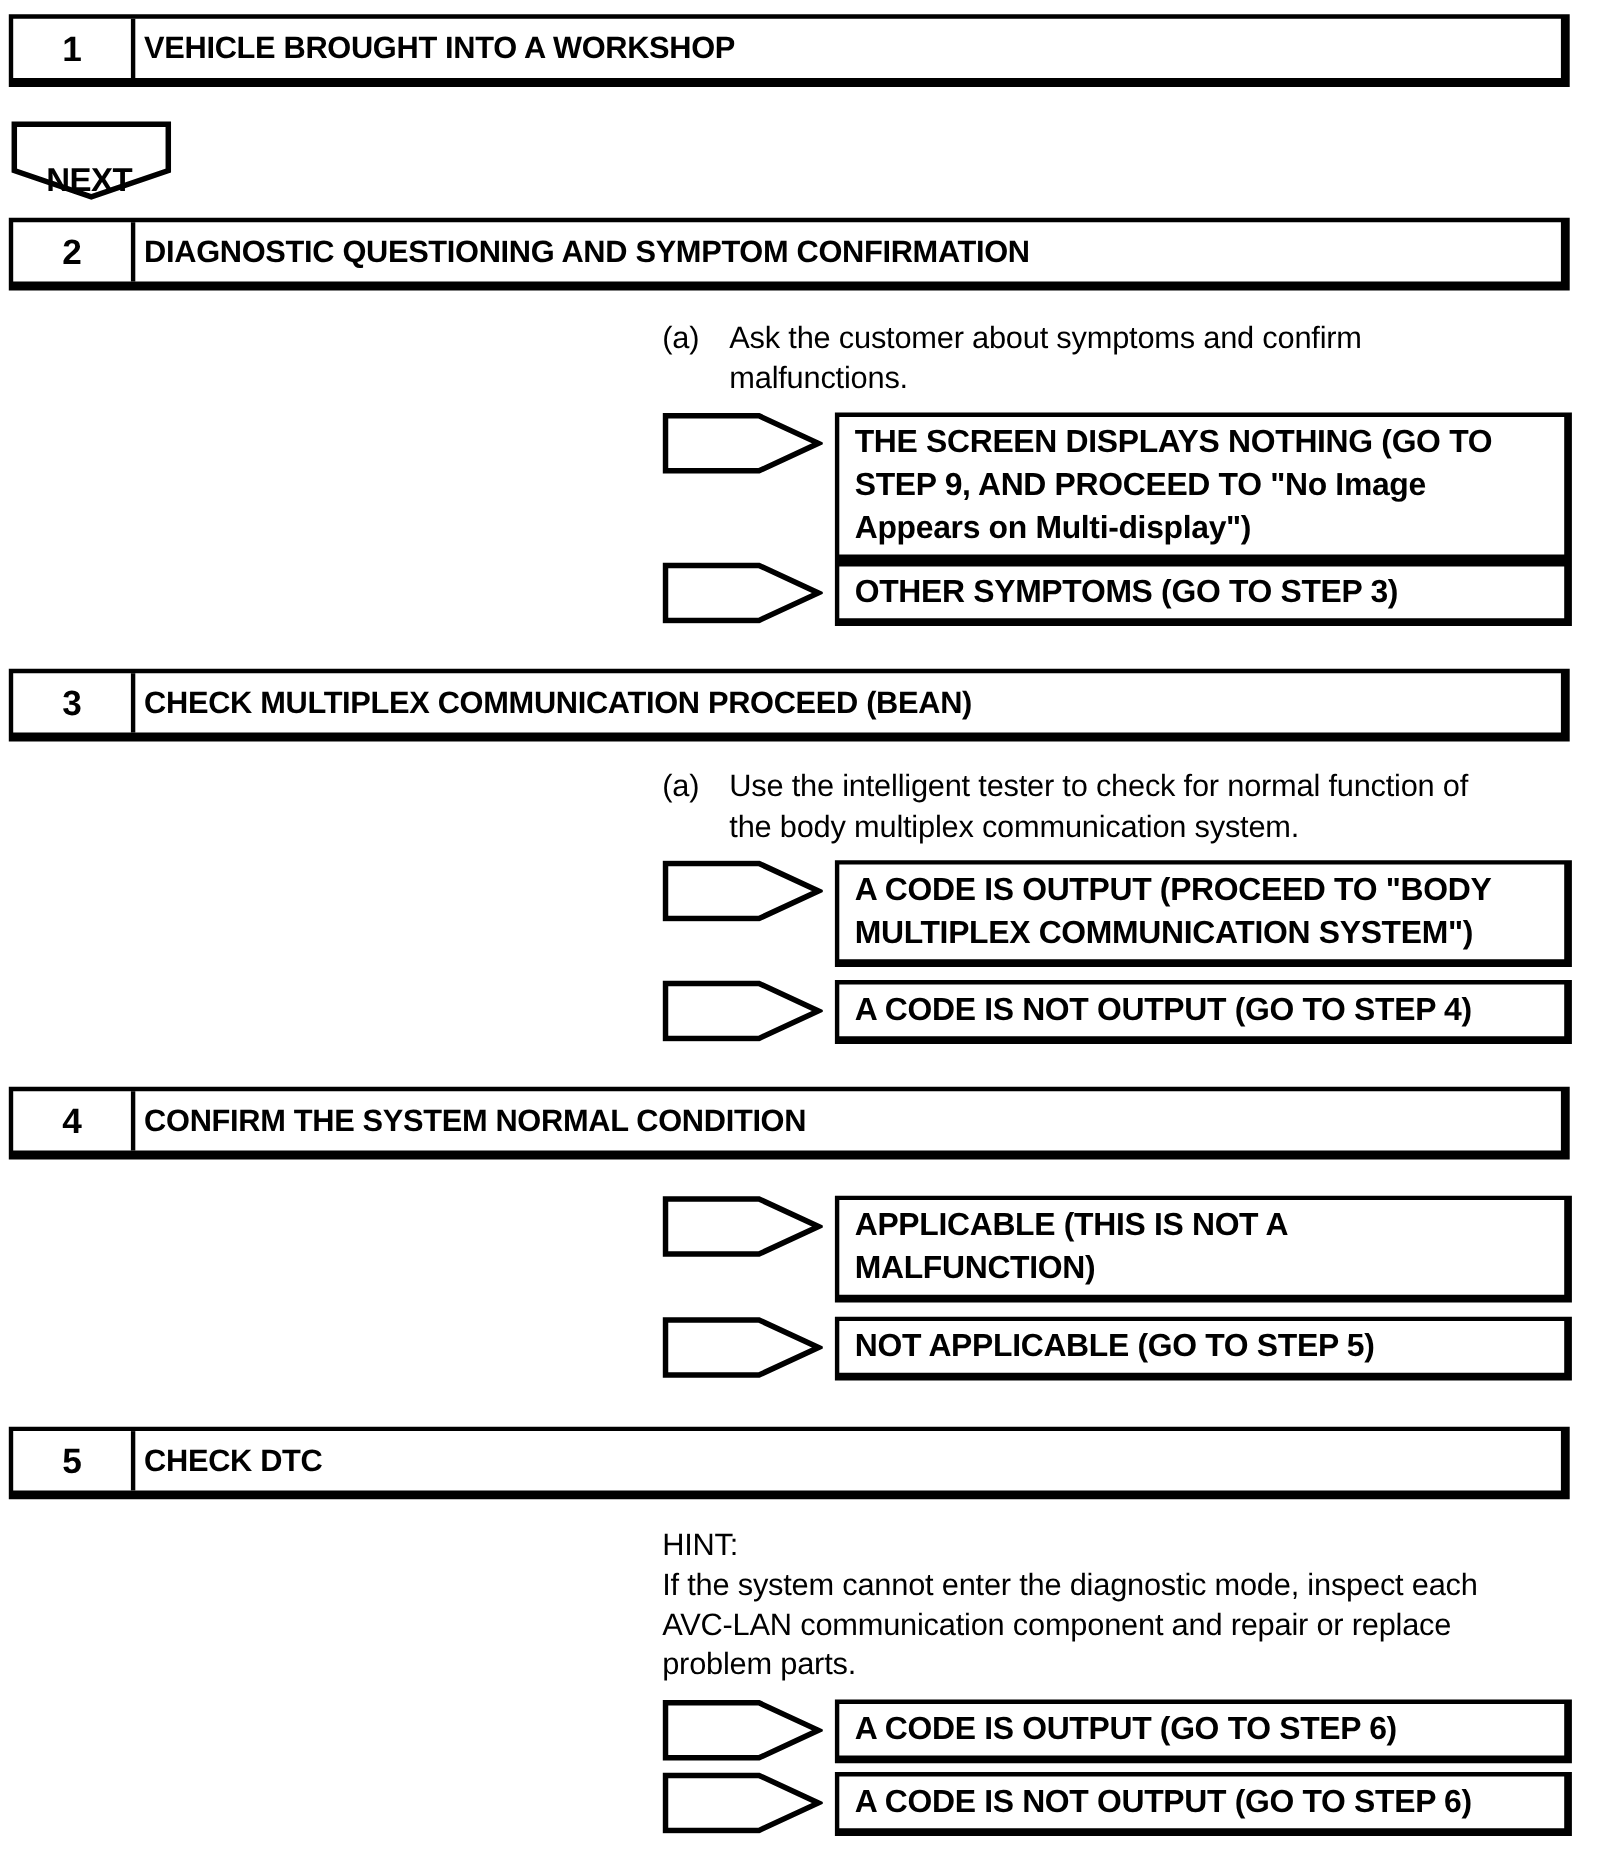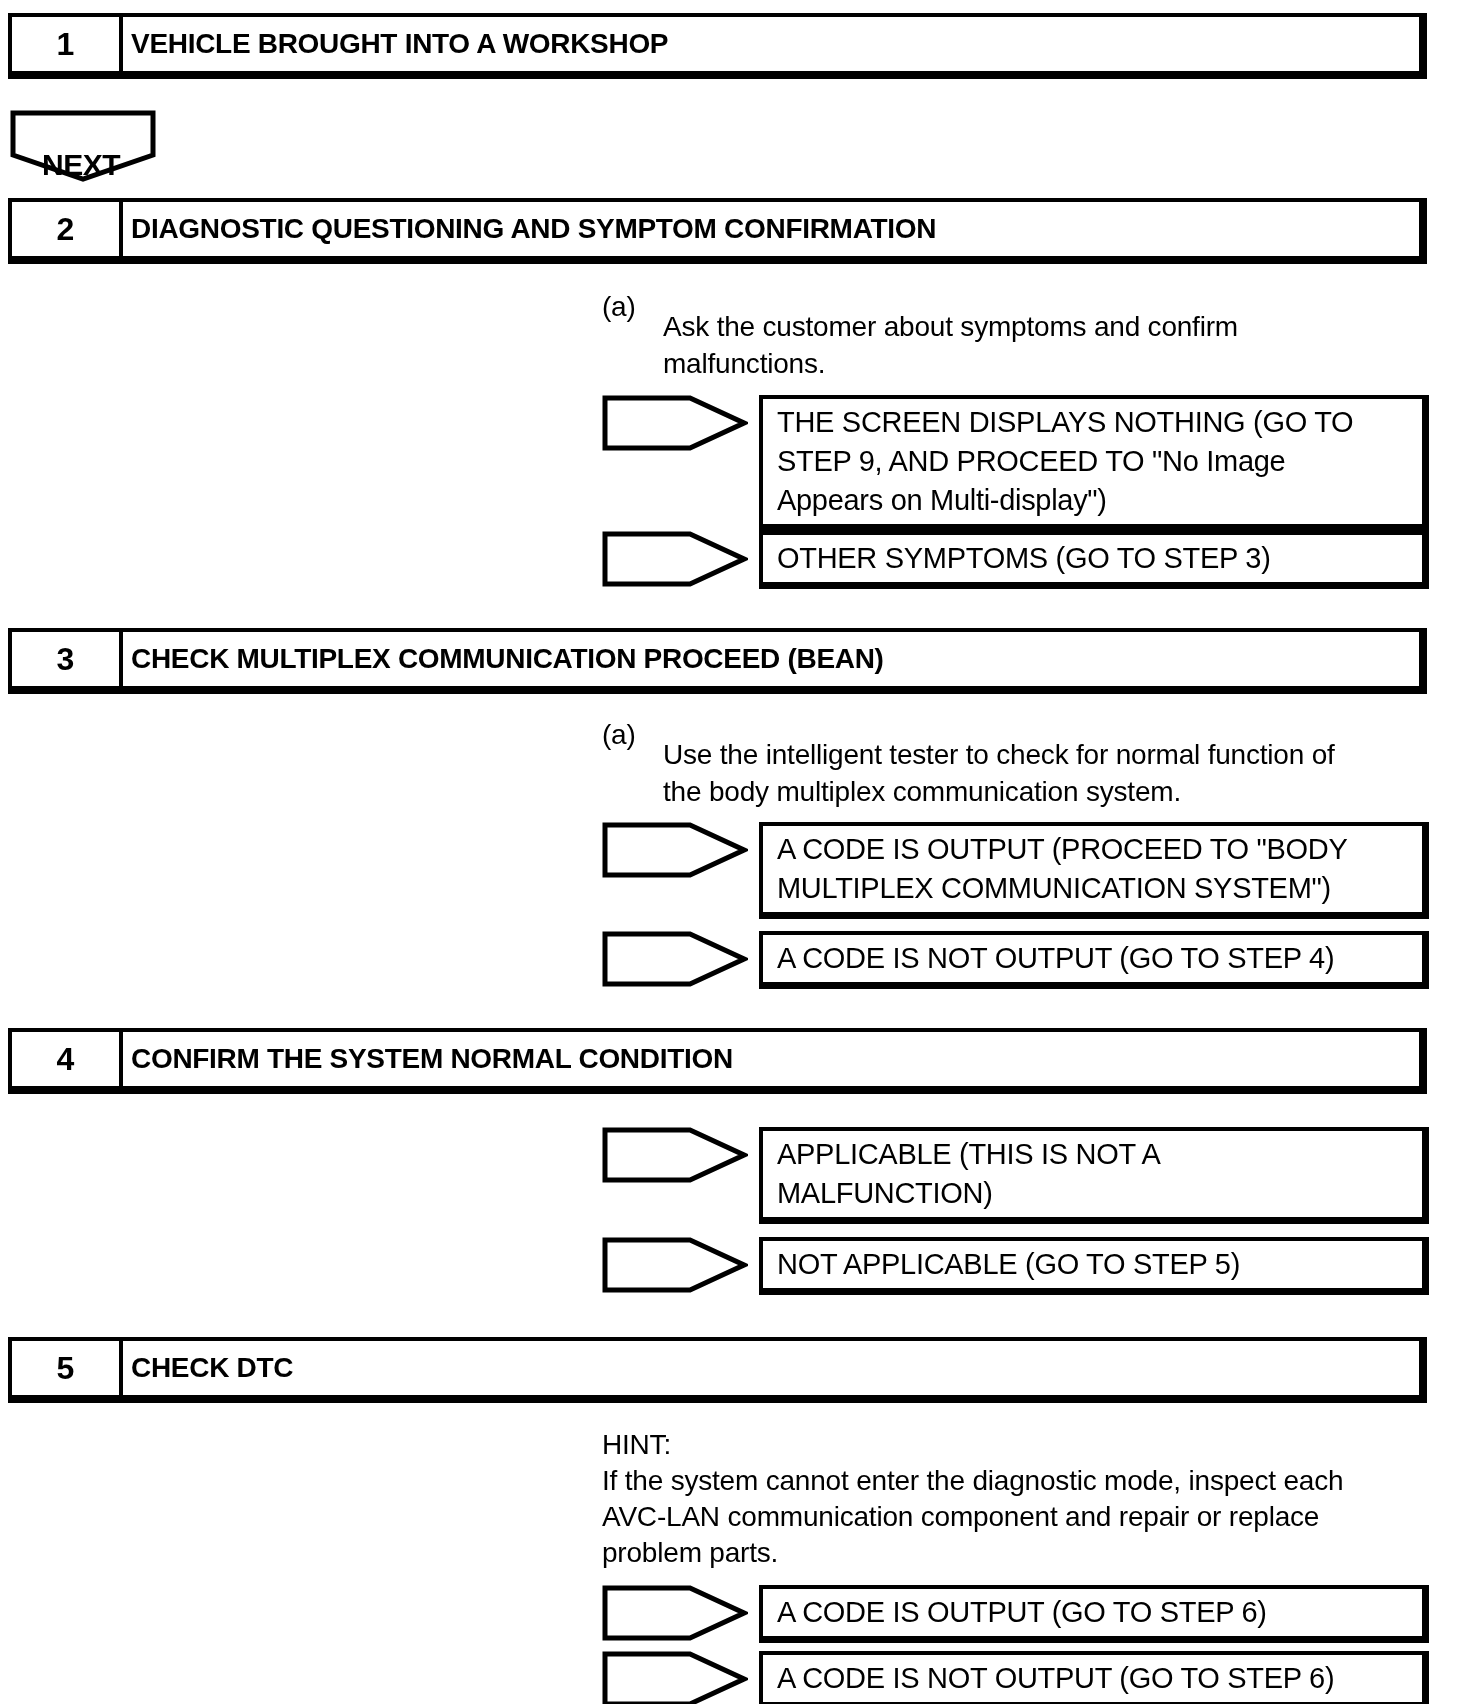--- a/index.html
+++ b/index.html
@@ -68,21 +68,21 @@
 
   
   .annotation {
     display: flex;
     margin-left: 602px;
     font-size: 28px;
     line-height: 37px;
     letter-spacing: -0.2px;
   }
   .a-label { flex: none; width: 61px; }
-  .a-text  { white-space: pre-line; margin-top: 20px; }
+  .a-text  { white-space: pre-line; }
 
   .hint {
     margin-left: 602px;
     font-size: 28px;
     line-height: 36px;
     letter-spacing: -0.2px;
   }
   .hint-text { white-space: pre-line; }
 
   
@@ -99,21 +99,21 @@
     min-height: 58px;
     border: 4px solid #000;
     border-right-width: 7px;
     border-bottom-width: 7px;
     display: flex;
     align-items: center;
     padding: 4px 14px;
     background: #ffffff;
   }
   .rb-text {
-    font-weight: 400;
+    font-weight: 700;
     font-size: 29px;
     line-height: 39px;
     letter-spacing: -0.3px;
     white-space: pre-line;
   }
 </style>
 </head>
 <body>
 
 <div class="page">

